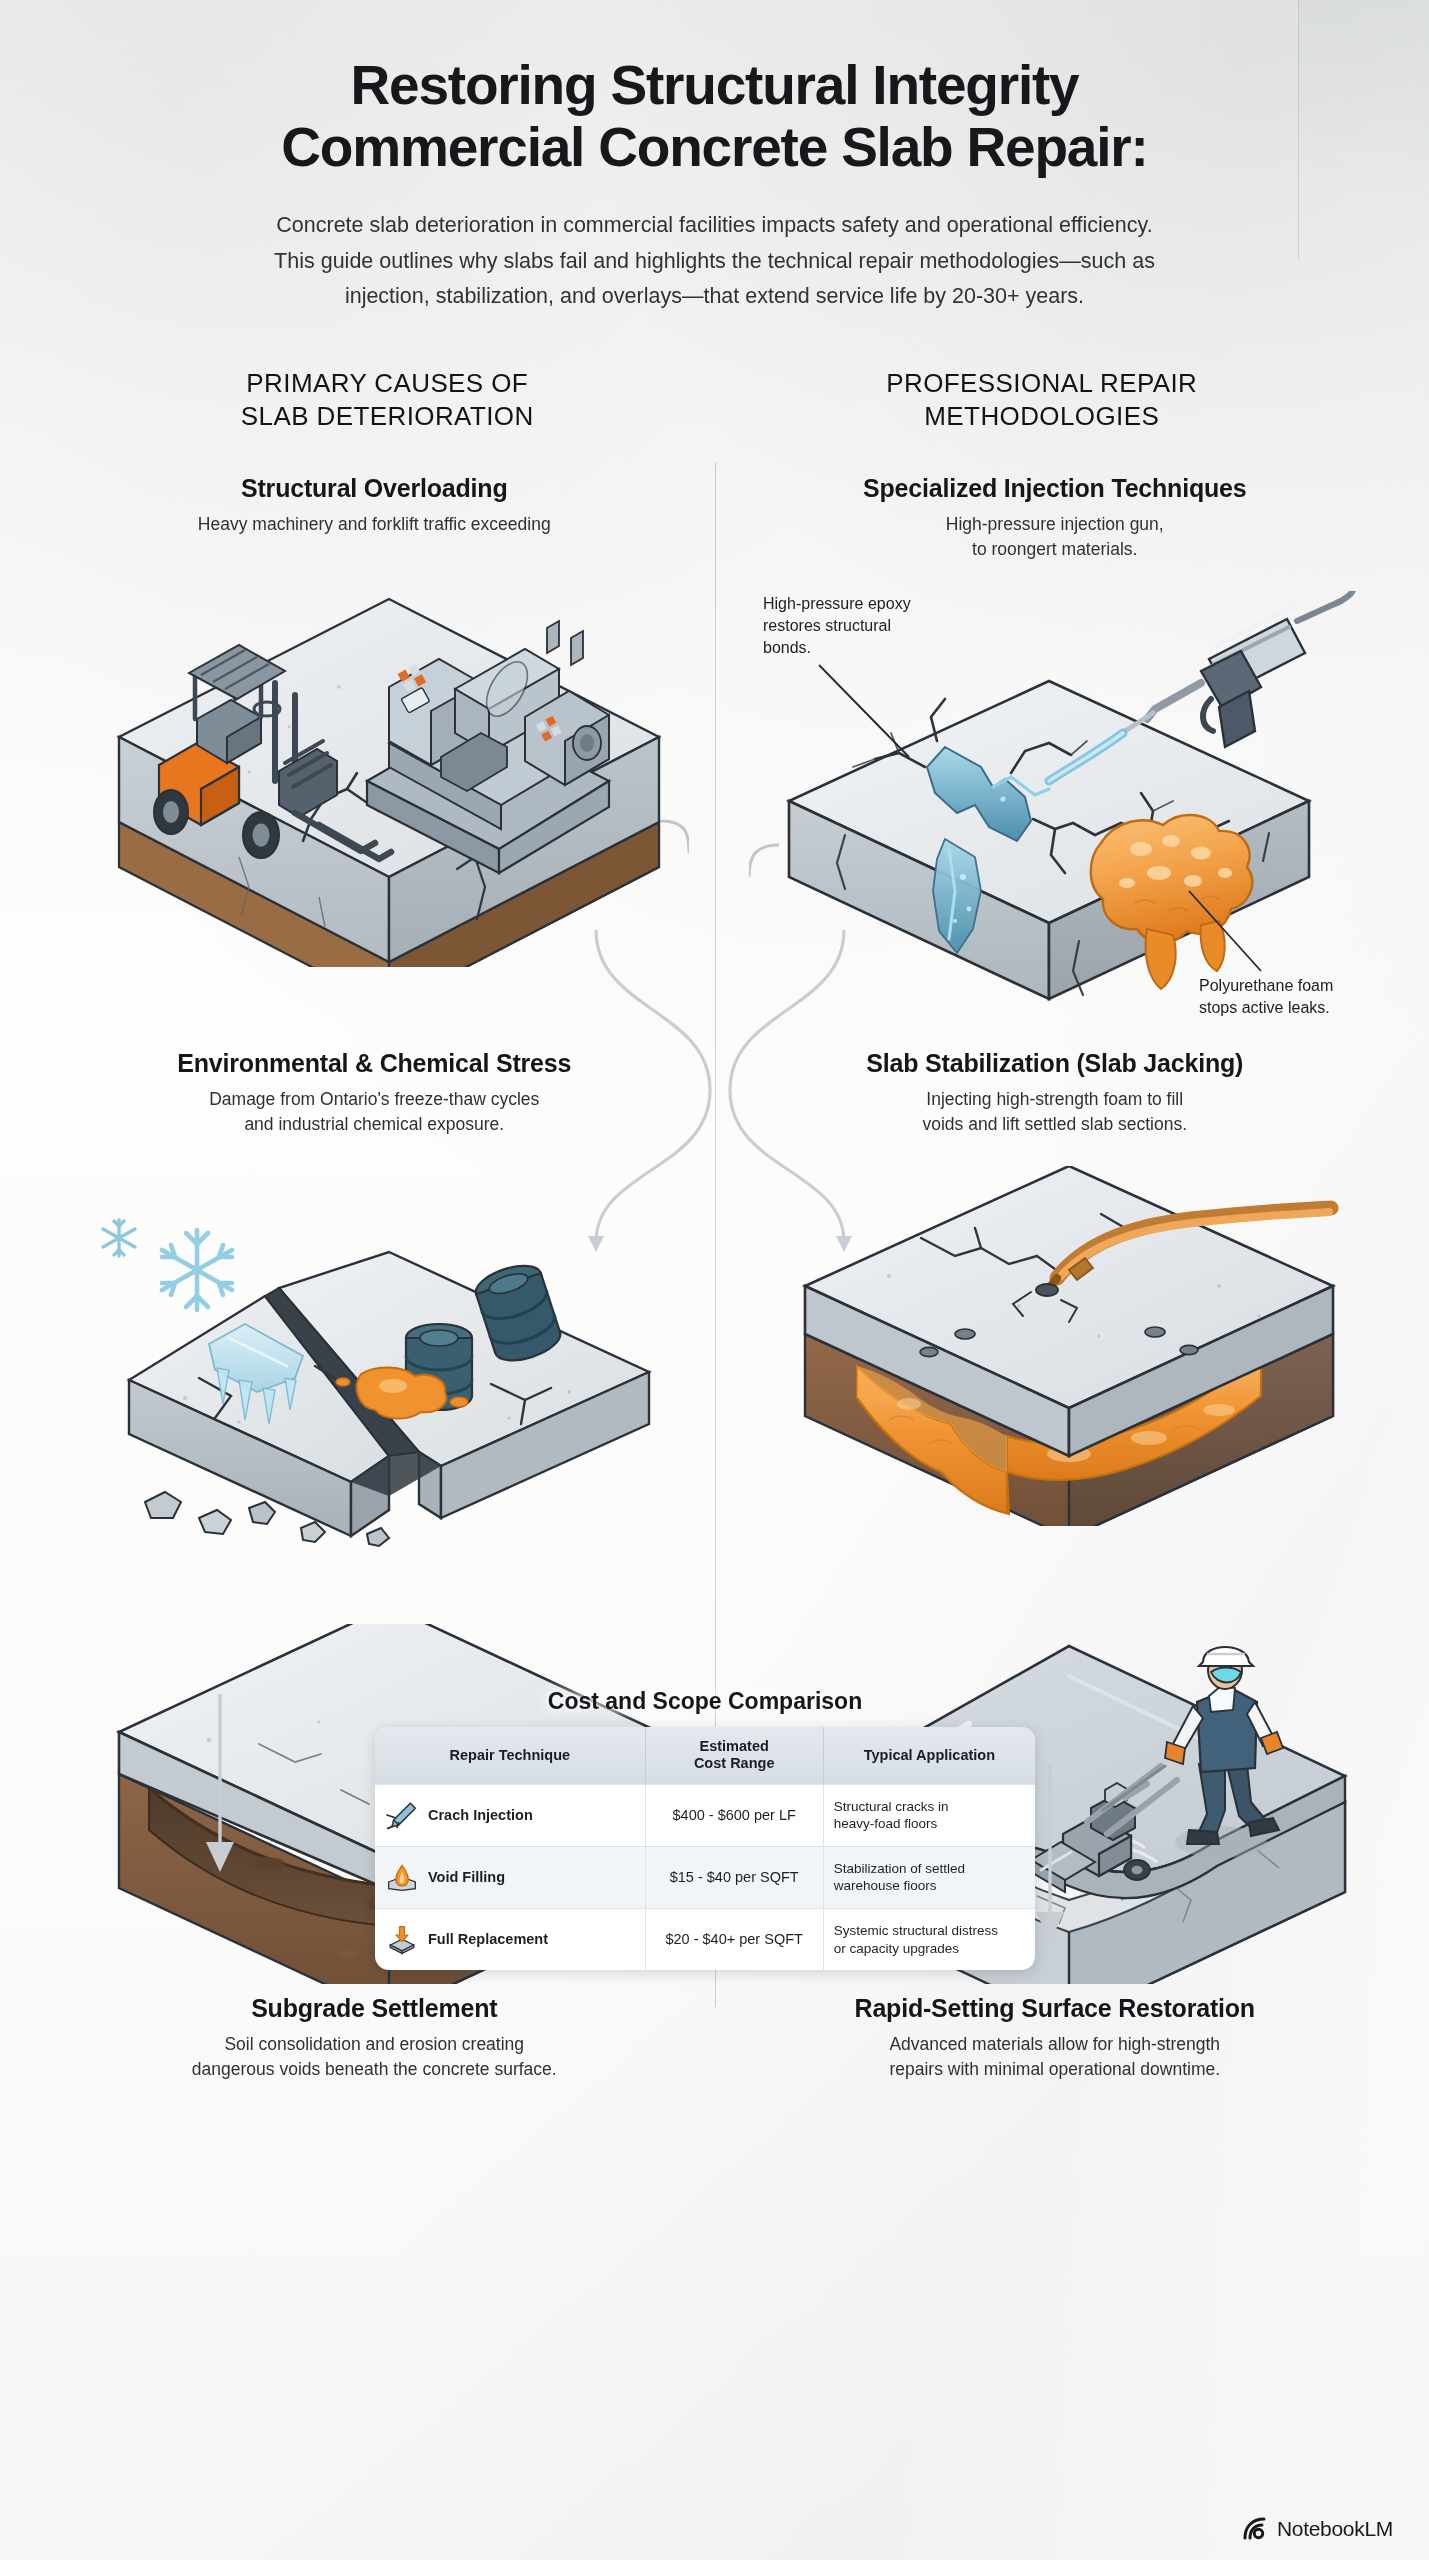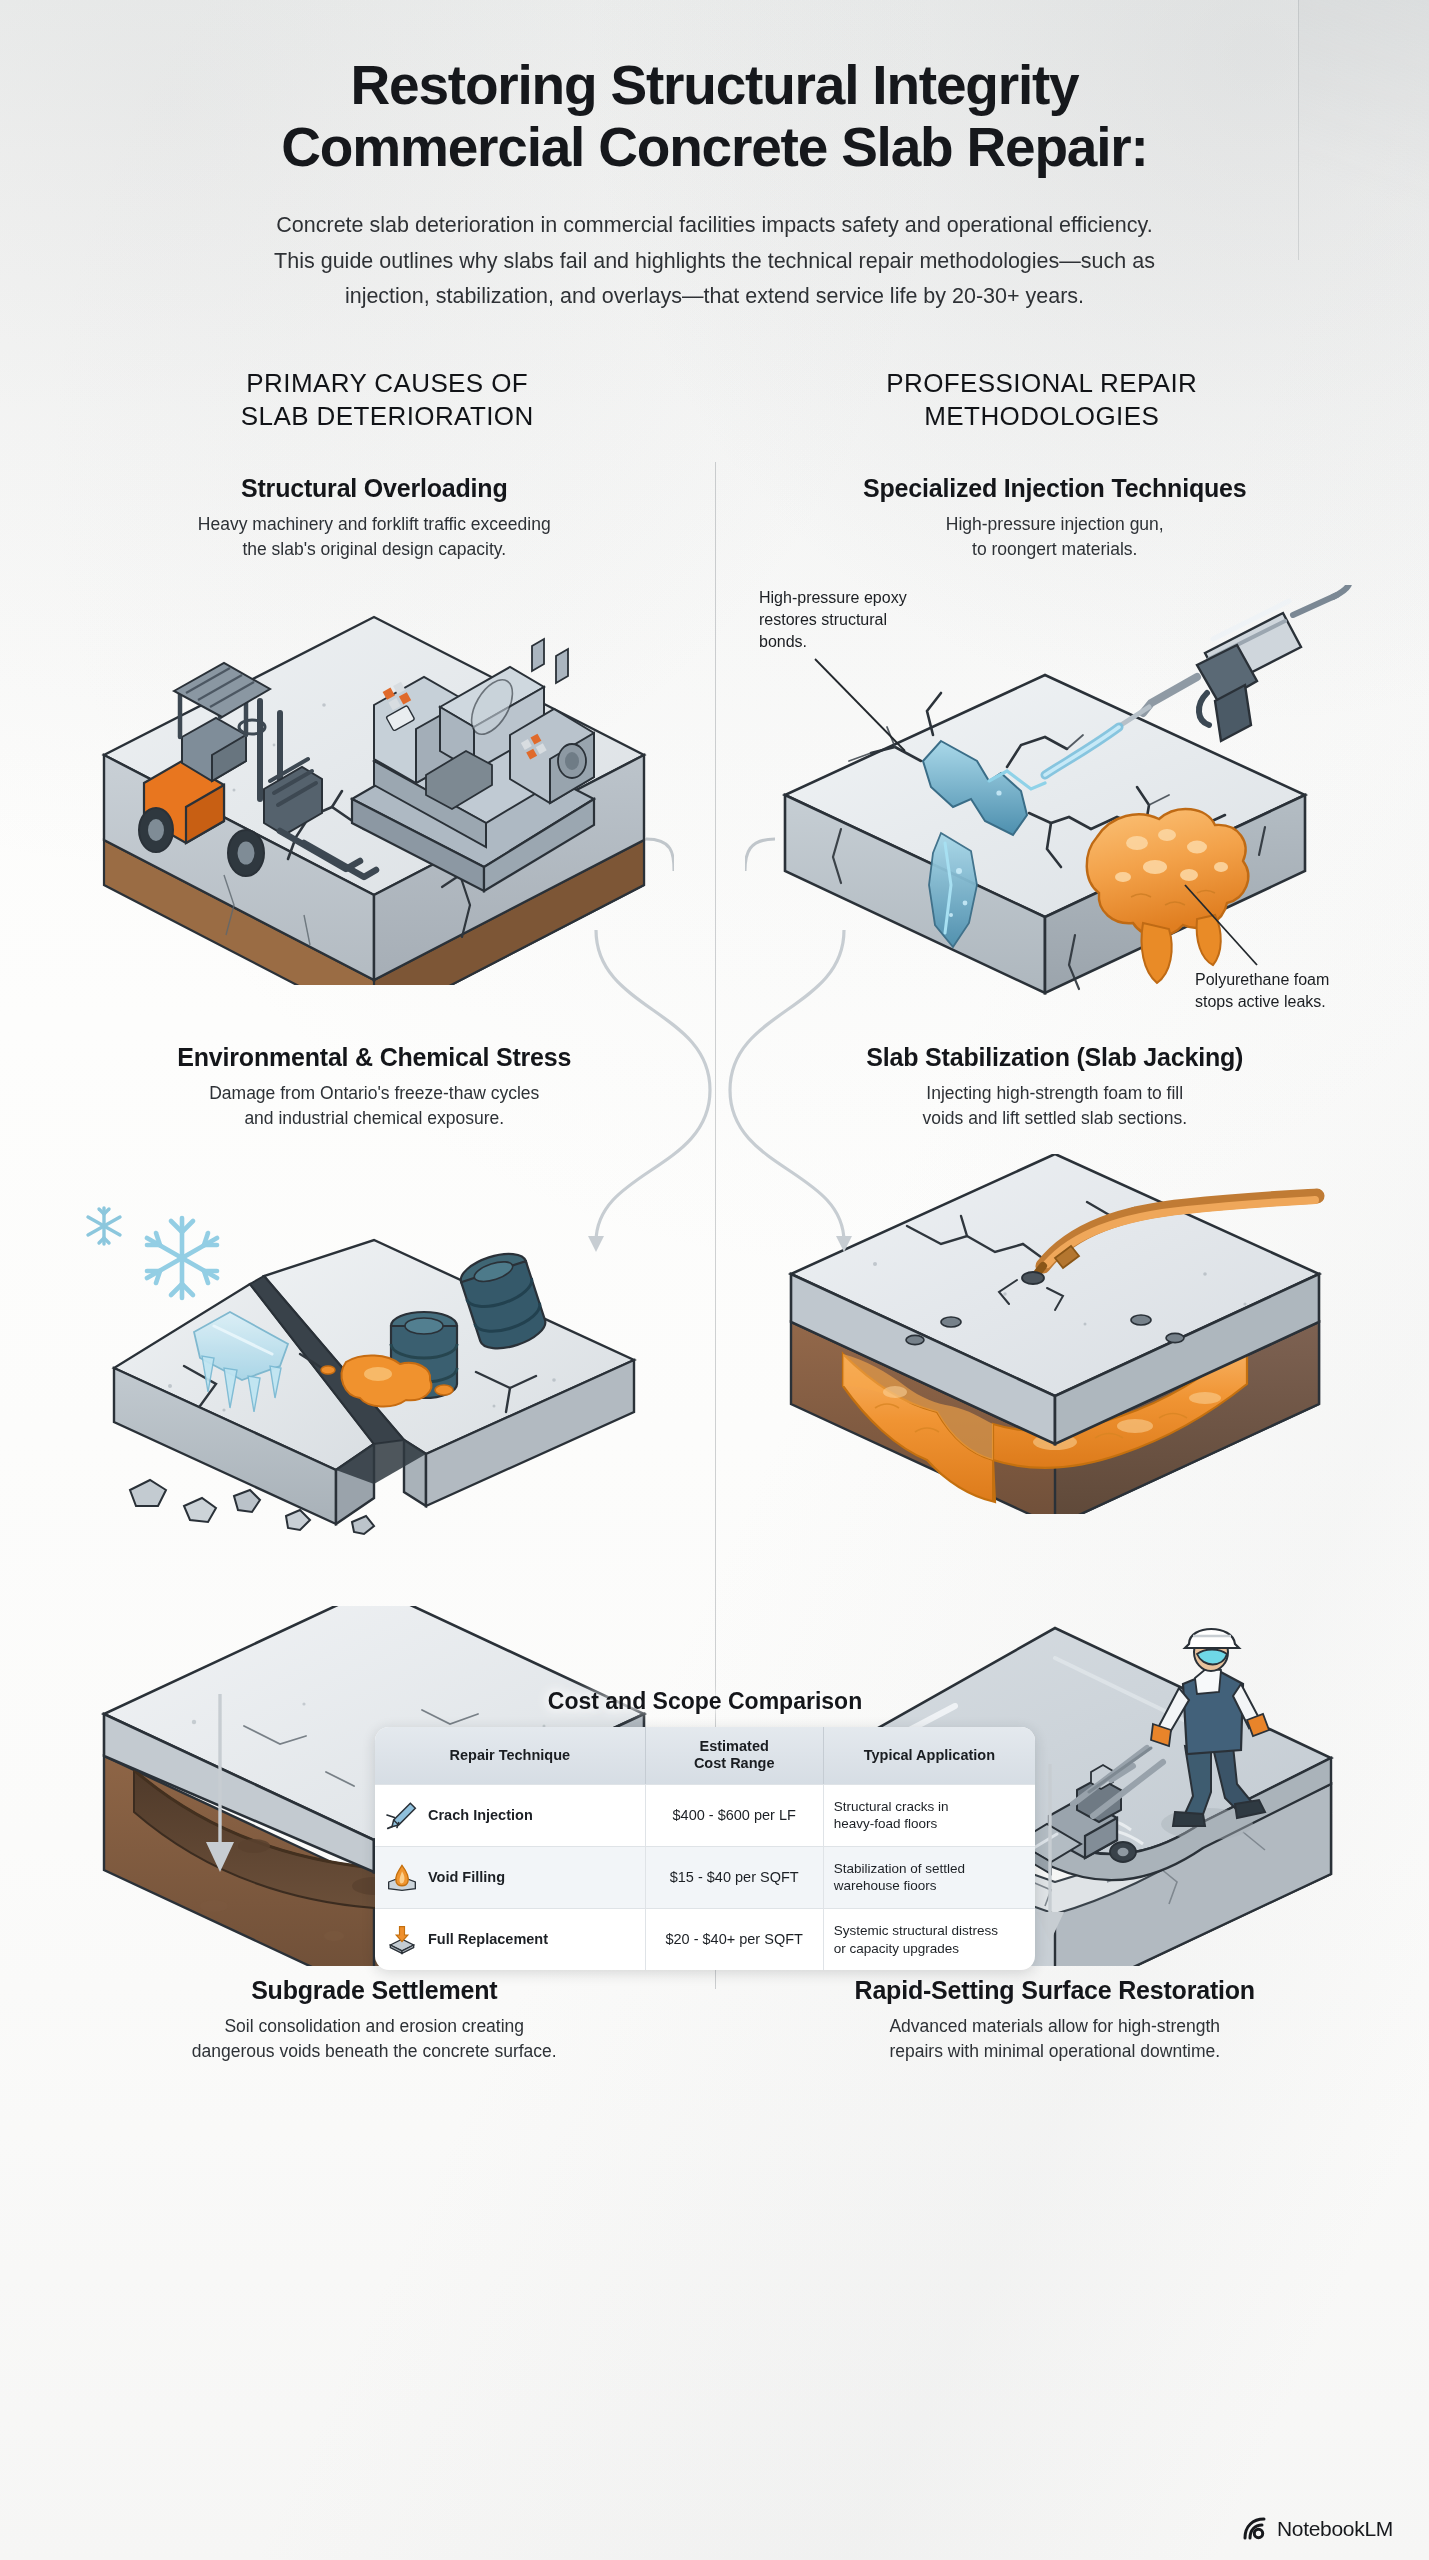--- a/index.html
+++ b/index.html
@@ -108,21 +108,21 @@
   }
   .panel p.desc {
     margin-top: 9px;
     text-align: center;
     font-size: 17.5px;
     line-height: 1.4;
     color: #2d3136;
   }
   .panel p.desc span { display: block; }
   .panel.bottom-cap h2 { margin-top: 10px; }
-  .art { margin-top: 24px; display: flex; justify-content: center; }
+  .art { margin-top: 30px; display: flex; justify-content: flex-end; }
   .art svg { display: block; }
 
   
   .anno { font-size: 16px; fill: #1b1e22; font-family: "Liberation Sans", sans-serif; }
 
   
   .table-zone {
     position: relative;
     z-index: 6;
     margin: -10px auto 0;
@@ -221,21 +221,20 @@
       </div>
     </div>
 
     <div class="grid">
       <div class="divider"></div>
 
       <section class="panel">
         <h2>Structural Overloading</h2>
         <p class="desc">
           <span>Heavy machinery and forklift traffic exceeding</span>
-          <span>the slab's original design capacity.</span>
         </p>
         <div class="art">
           <svg width="600" height="400" viewBox="0 0 600 400">
             <defs>
               <linearGradient id="slabTop1" x1="0" y1="0" x2="1" y2="1">
                 <stop offset="0" stop-color="#eef1f3"></stop>
                   <stop offset="1" stop-color="#dbe0e4"></stop>
               </linearGradient>
               <linearGradient id="slabSideL1" x1="0" y1="0" x2="0" y2="1">
                 <stop offset="0" stop-color="#c9d0d6"></stop>

